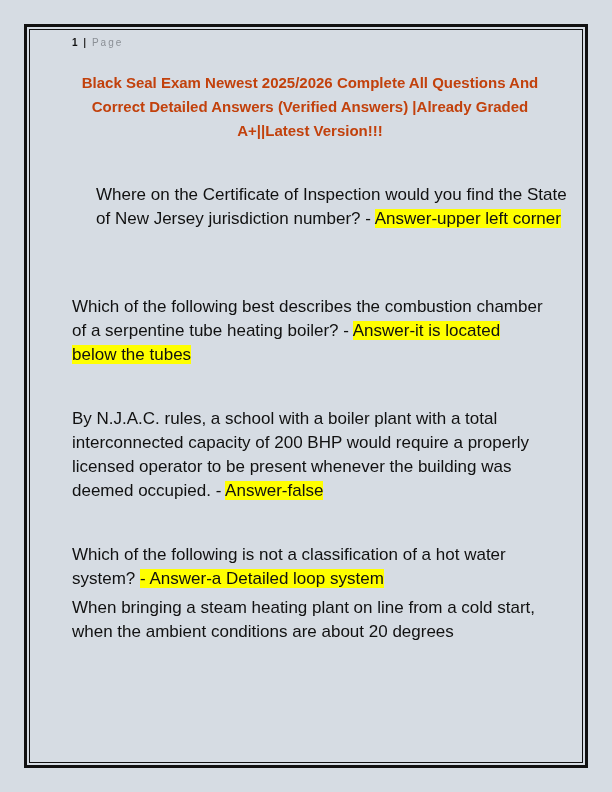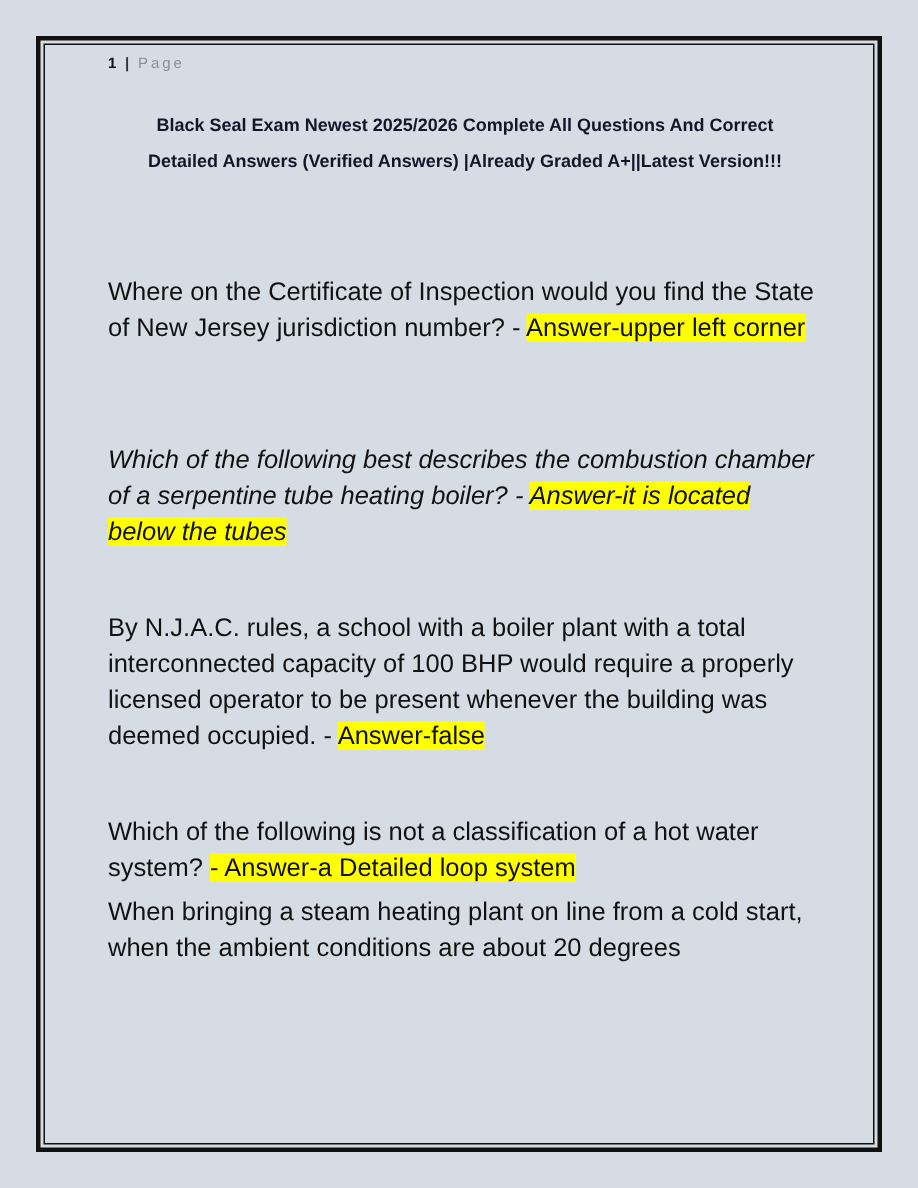--- a/index.html
+++ b/index.html
@@ -52,23 +52,23 @@
     .page-num .word {
       color: #8a8f95;
       letter-spacing: 2px;
     }
     .title {
       position: absolute;
       left: 80px;
       top: 71px;
       width: 460px;
       text-align: center;
-      color: #0f172a;
+      color: #c2410c;
       font-weight: bold;
-      font-size: 12px;
+      font-size: 15px;
       line-height: 24px;
     }
     .qa {
       position: absolute;
       left: 72px;
       width: 475px;
       font-size: 17px;
       line-height: 24px;
       color: #111;
     }
@@ -83,30 +83,30 @@
 <div class="page-border-inner"></div>
 
 <div class="page-num">
   <span class="num">1</span>
   <span class="sep">|</span>
   <span class="word">Page</span>
 </div>
 
 <div class="title">Black Seal Exam Newest 2025/2026 Complete All Questions And Correct Detailed Answers (Verified Answers) |Already Graded A+||Latest Version!!!</div>
 
-<div class="qa" style="top:183px;">
+<div class="qa" style="top:183px;margin-left:24px;">
   <span>Where on the Certificate of Inspection would you find the State of New Jersey jurisdiction number? - </span><span class="answer">Answer-upper left corner</span>
 </div>
 
-<div class="qa" style="top:295px;font-style:italic;">
+<div class="qa" style="top:295px;">
   <span>Which of the following best describes the combustion chamber of a serpentine tube heating boiler? - </span><span class="answer">Answer-it is located below the tubes</span>
 </div>
 
 <div class="qa" style="top:407px;">
-  <span>By N.J.A.C. rules, a school with a boiler plant with a total interconnected capacity of 100 BHP would require a properly licensed operator to be present whenever the building was deemed occupied. - </span><span class="answer">Answer-false</span>
+  <span>By N.J.A.C. rules, a school with a boiler plant with a total interconnected capacity of 200 BHP would require a properly licensed operator to be present whenever the building was deemed occupied. - </span><span class="answer">Answer-false</span>
 </div>
 
 <div class="qa" style="top:543px;">
   <span>Which of the following is not a classification of a hot water system? </span><span class="answer">- Answer-a Detailed loop system</span>
 </div>
 
 <div class="qa" style="top:596px;">
   <span>When bringing a steam heating plant on line from a cold start, when the ambient conditions are about 20 degrees</span>
 </div>
 

